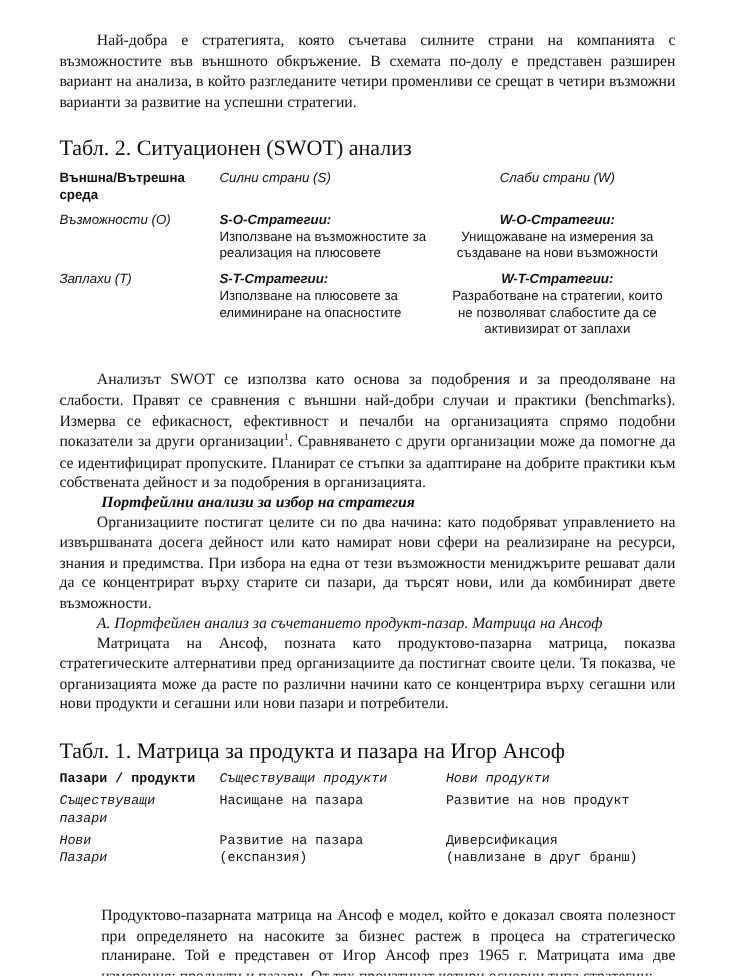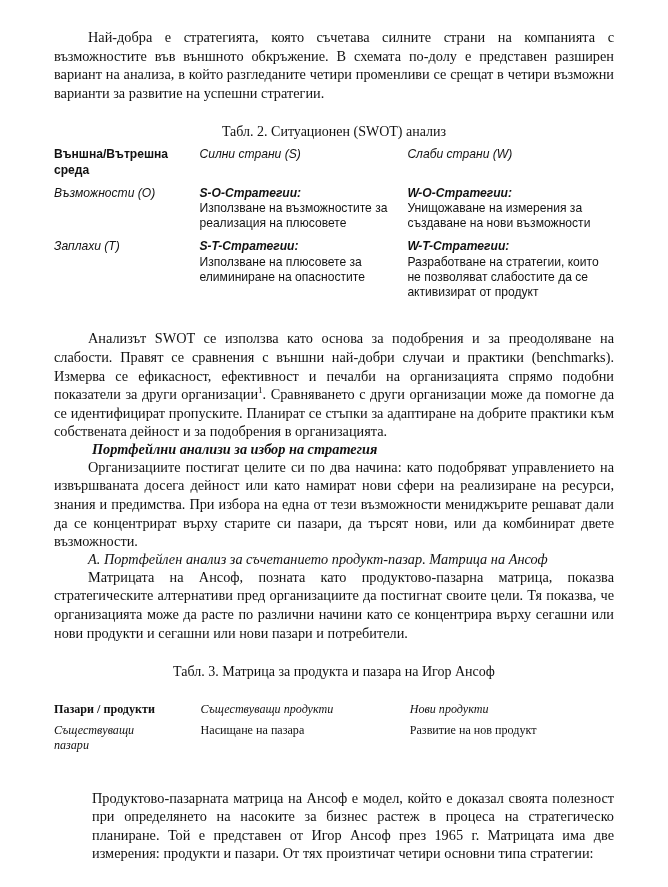--- a/index.html
+++ b/index.html
@@ -34,51 +34,51 @@
     hyphens: none;
   }
   p.body-par.noindent {
     text-indent: 0;
     margin-left: 38px;
   }
   .gap-lg { height: 22px; }
   .gap-xl { height: 30px; }
 
   .caption {
-    font-size: 14px;
-    margin: 0;
-    text-align: center;
+    font-size: 20px;
+    margin: 0;
+    text-align: left;
   }
 
   table.swot {
     width: 100%;
     border-collapse: collapse;
     font-family: "Liberation Sans", sans-serif;
     font-size: 12.1px;
     line-height: 1.26;
     margin-top: 6px;
   }
   table.swot td {
     vertical-align: top;
     padding: 1px 8px 7px 0;
   }
   table.swot td.c1 { width: 150px; }
   table.swot td.c2 { width: 225px; }
-  table.swot td.c3 { width: 225px; }
+  table.swot td.c3 { width: 225px; text-align: center; }
   .hdr-bold { font-weight: bold; }
   .ital { font-style: italic; }
   .strat-title { font-style: italic; font-weight: bold; margin-top: 34px; }
 
   table.ansoff {
     width: 100%;
     border-collapse: collapse;
-    font-family: Liberation Serif, serif;
+    font-family: Liberation Mono, monospace;
     font-size: 12.1px;
     line-height: 1.28;
-    margin-top: 22px;
+    margin-top: 6px;
   }
   table.ansoff td {
     vertical-align: top;
     padding: 0px 8px 5px 0;
   }
   table.ansoff td.a1 { width: 150px; }
   table.ansoff td.a2 { width: 225px; }
   table.ansoff td.a3 { width: 225px; }
 
   sup { font-size: 9px; vertical-align: super; }
@@ -139,41 +139,41 @@
         <tr>
           <td class="c1">
             <span class="ital">Заплахи (Т)</span>
           </td>
           <td class="c2">
             <span class="strat-title">S-T-Стратегии:</span><br>
             <span>Използване на плюсовете за елиминиране на опасностите</span>
           </td>
           <td class="c3">
             <span class="strat-title">W-T-Стратегии:</span><br>
-            <span>Разработване на стратегии, които не позволяват слабостите да се активизират от продукт</span>
+            <span>Разработване на стратегии, които не позволяват слабостите да се активизират от заплахи</span>
           </td>
         </tr>
       </tbody>
     </table>
 
     <div class="gap-lg"></div>
 
     <p class="body-par"><span>Анализът SWOT се използва като основа за подобрения и за преодоляване на слабости. Правят се сравнения с външни най-добри случаи и практики (benchmarks). Измерва се ефикасност, ефективност и печалби на организацията спрямо подобни показатели за други организации</span><sup>1</sup><span>. Сравняването с други организации може да помогне да се идентифицират пропуските. Планират се стъпки за адаптиране на добрите практики към собствената дейност и за подобрения в организацията.</span></p>
 
     <p class="subhead">Портфейлни анализи за избор на стратегия</p>
 
     <p class="body-par">Организациите постигат целите си по два начина: като подобряват управлението на извършваната досега дейност или като намират нови сфери на реализиране на ресурси, знания и предимства. При избора на една от тези възможности мениджърите решават дали да се концентрират върху старите си пазари, да търсят нови, или да комбинират двете възможности.</p>
 
     <p class="subhead-a">А. Портфейлен анализ за съчетанието продукт-пазар. Матрица на Ансоф</p>
 
     <p class="body-par">Матрицата на Ансоф, позната като продуктово-пазарна матрица, показва стратегическите алтернативи пред организациите да постигнат своите цели. Тя показва, че организацията може да расте по различни начини като се концентрира върху сегашни или нови продукти и сегашни или нови пазари и потребители.</p>
 
     <div class="gap-lg"></div>
 
-    <p class="caption">Табл. 3. Матрица за продукта и пазара на Игор Ансоф</p>
+    <p class="caption">Табл. 1. Матрица за продукта и пазара на Игор Ансоф</p>
 
     <table class="ansoff">
       <tbody>
         <tr>
           <td class="a1">
             <span class="hdr-bold">Пазари / продукти</span>
           </td>
           <td class="a2">
             <span class="ital">Съществуващи продукти</span>
           </td>
@@ -186,20 +186,34 @@
             <span class="ital">Съществуващи</span><br>
             <span class="ital">пазари</span>
           </td>
           <td class="a2">
             <span>Насищане на пазара</span>
           </td>
           <td class="a3">
             <span>Развитие на нов продукт</span>
           </td>
         </tr>
+        <tr>
+          <td class="a1">
+            <span class="ital">Нови</span><br>
+            <span class="ital">Пазари</span>
+          </td>
+          <td class="a2">
+            <span>Развитие на пазара</span><br>
+            <span>(експанзия)</span>
+          </td>
+          <td class="a3">
+            <span>Диверсификация</span><br>
+            <span>(навлизане в друг бранш)</span>
+          </td>
+        </tr>
       </tbody>
     </table>
 
     <div class="gap-xl"></div>
 
     <p class="body-par noindent">Продуктово-пазарната матрица на Ансоф е модел, който е доказал своята полезност при определянето на насоките за бизнес растеж в процеса на стратегическо планиране. Той е представен от Игор Ансоф през 1965 г. Матрицата има две измерения: продукти и пазари. От тях произтичат четири основни типа стратегии:</p>
 
   </div>
 </div>
 

